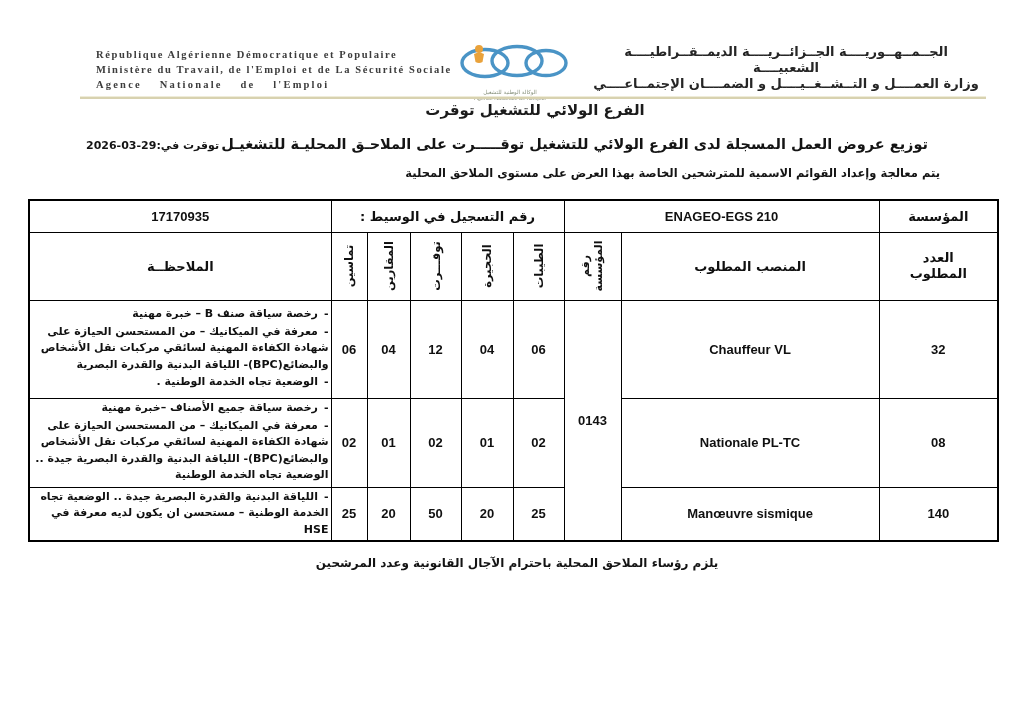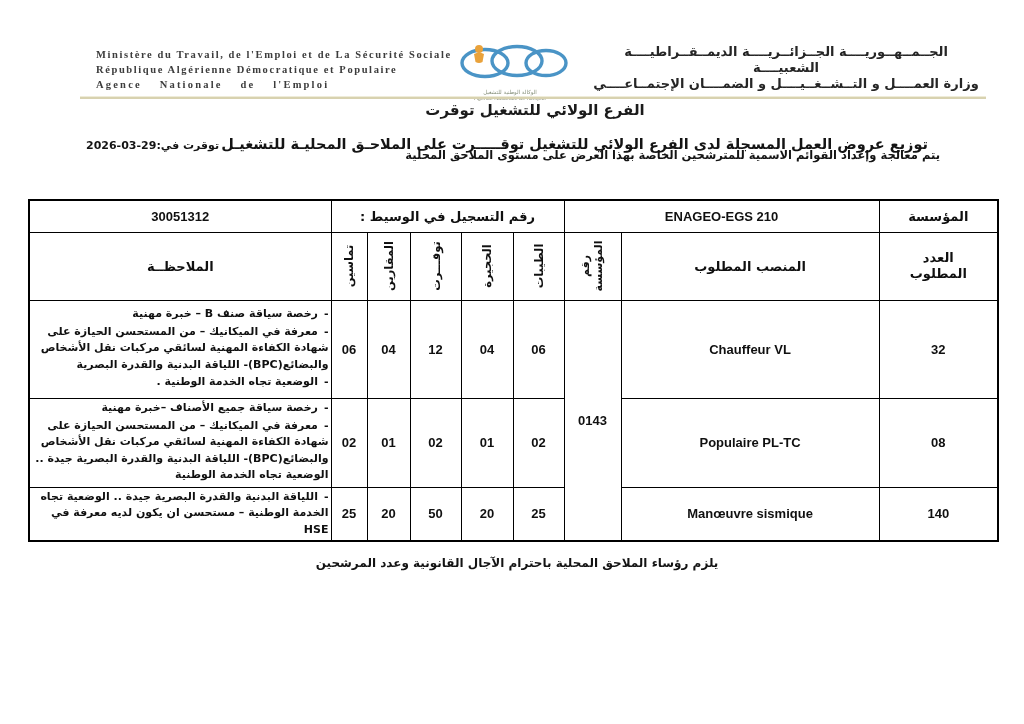--- a/index.html
+++ b/index.html
@@ -43,21 +43,21 @@
   .doc-title {
     position:absolute; right:96px; top:136px; direction:rtl;
     font-weight:bold; font-size:14.5px; color:#141414; white-space:nowrap;
   }
   .doc-date {
     position:absolute; left:86px; top:139px; direction:rtl;
     font-weight:bold; font-size:11px; color:#141414; white-space:nowrap;
   }
   .doc-date .ltr { direction:ltr; unicode-bidi:embed; }
   .doc-sub {
-    position:absolute; right:84px; top:148px; direction:rtl;
+    position:absolute; right:84px; top:166px; direction:rtl;
     font-weight:bold; font-size:11.5px; color:#141414; white-space:nowrap;
   }
 
   
   table.offers {
     position:absolute; left:28px; top:199px; width:969px;
     border-collapse:collapse; table-layout:fixed; direction:rtl;
     border:2.5px solid #000;
   }
   table.offers td {
@@ -96,22 +96,22 @@
     text-align:center; direction:rtl;
     font-weight:bold; font-size:12px; color:#141414;
   }
 </style>
 </head>
 <body>
 
 <div class="page">
 
   <div class="fr-block">
+    <div>République Algérienne Démocratique et Populaire</div>
     <div>Ministère du Travail, de l'Emploi et de La Sécurité Sociale</div>
-    <div>République Algérienne Démocratique et Populaire</div>
     <div class="fr-wide">Agence Nationale de l'Emploi</div>
   </div>
 
   <div class="logo">
     <svg width="122" height="44" viewBox="0 0 122 44">
       <ellipse cx="36" cy="23" rx="23" ry="13.5" fill="none" stroke="#4a94c6" stroke-width="3.4"></ellipse>
       <ellipse cx="68" cy="21" rx="25" ry="14.5" fill="none" stroke="#4a94c6" stroke-width="3.4"></ellipse>
       <ellipse cx="97" cy="23" rx="20" ry="12.5" fill="none" stroke="#4a94c6" stroke-width="3.4"></ellipse>
       <circle cx="30" cy="9" r="4" fill="#e9a23b"></circle>
       <path d="M25 14 q5 -3 10 0 l-1.5 8 q-3.5 2 -7 0 z" fill="#e9a23b"></path>
@@ -147,21 +147,21 @@
         <col style="width:51px">
       <col style="width:43px">
         <col style="width:36px">
         <col style="width:302px">
     </colgroup>
     <tbody>
       <tr class="r1">
         <td>المؤسسة</td>
         <td colspan="2" class="latin">ENAGEO-EGS 210</td>
         <td colspan="5">رقم التسجيل في الوسيط :</td>
-        <td class="latin">30051312</td>
+        <td class="latin">17170935</td>
       </tr>
 
       <tr class="r2">
         <td>
           <div class="w64">العدد المطلوب</div>
         </td>
         <td>المنصب المطلوب</td>
         <td class="vcell">
           <div class="vtext vwrap">رقم المؤسسة</div>
         </td>
@@ -194,21 +194,21 @@
         <td class="num">06</td>
         <td class="note-cell">
           <div class="note-item"><span class="dash">-</span><span>رخصة سياقة صنف B – خبرة مهنية</span></div>
           <div class="note-item"><span class="dash">-</span><span>معرفة في الميكانيك – من المستحسن الحيازة على شهادة الكفاءة المهنية لسائقي مركبات نقل الأشخاص والبضائع(BPC)- اللياقة البدنية والقدرة البصرية</span></div>
           <div class="note-item"><span class="dash">-</span><span>الوضعية تجاه الخدمة الوطنية .</span></div>
         </td>
       </tr>
 
       <tr class="r4">
         <td class="num">08</td>
-        <td class="pos">Populaire PL-TC</td>
+        <td class="pos">Nationale PL-TC</td>
         <td class="num">02</td>
         <td class="num">01</td>
         <td class="num">02</td>
         <td class="num">01</td>
         <td class="num">02</td>
         <td class="note-cell">
           <div class="note-item"><span class="dash">-</span><span>رخصة سياقة جميع الأصناف –خبرة مهنية</span></div>
           <div class="note-item"><span class="dash">-</span><span>معرفة في الميكانيك – من المستحسن الحيازة على شهادة الكفاءة المهنية لسائقي مركبات نقل الأشخاص والبضائع(BPC)- اللياقة البدنية والقدرة البصرية جيدة .. الوضعية تجاه الخدمة الوطنية</span></div>
         </td>
       </tr>

